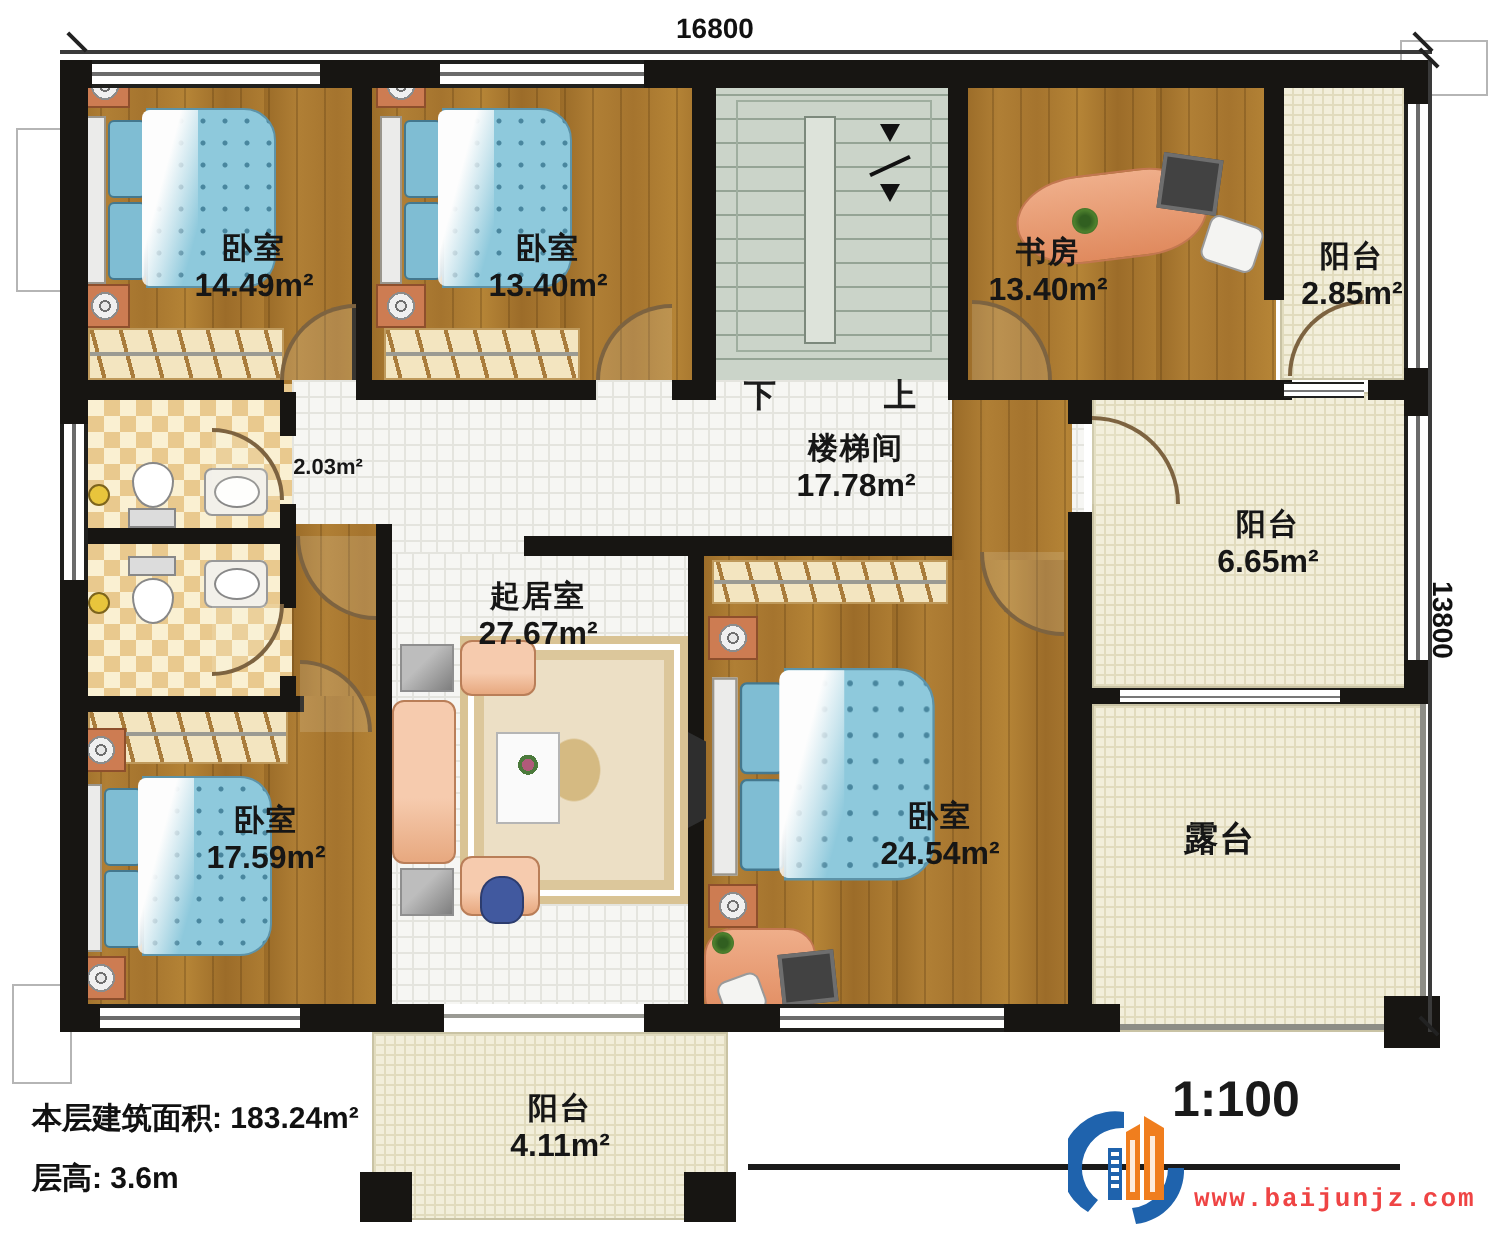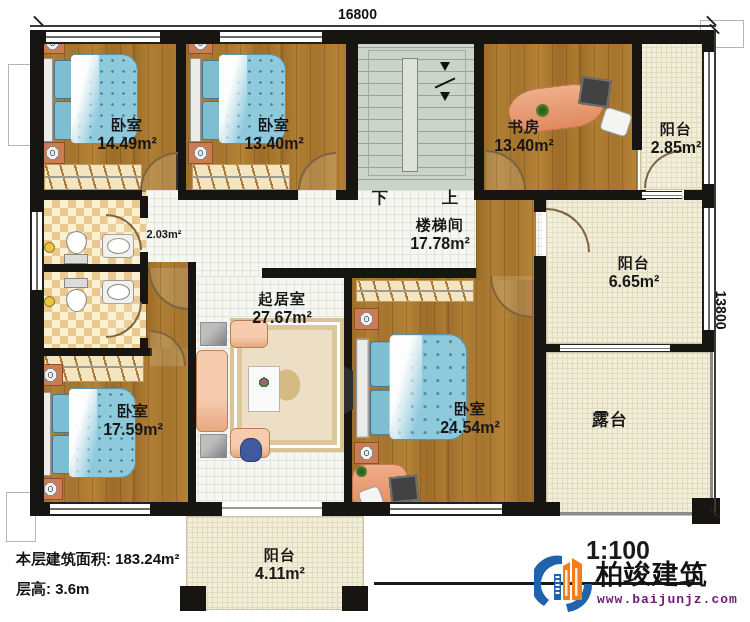--- a/index.html
+++ b/index.html
@@ -90,21 +90,21 @@
   .dimlabel{position:absolute;z-index:49;font-size:14px;font-weight:bold;color:#111;}
   .tick{position:absolute;width:13px;height:2px;background:#222;transform:rotate(45deg);z-index:50;}
   .extbox{position:absolute;border:1px solid #b5b5b5;background:#fff;z-index:2;}
   
   .f-note{position:absolute;z-index:60;font-size:15px;font-weight:bold;color:#111;}
   .f-title{position:absolute;z-index:60;font-size:36px;font-weight:bold;letter-spacing:2px;color:#1a1a1a;
     border-bottom:3px solid #1a1a1a;padding-bottom:2px;}
   .f-scale{position:absolute;z-index:60;font-size:25px;font-weight:bold;color:#1a1a1a;}
   .f-line{position:absolute;z-index:55;background:#1a1a1a;}
   .f-brand{position:absolute;z-index:62;font-size:27px;font-weight:bold;color:#121212;letter-spacing:1px;}
-  .f-web{position:absolute;z-index:62;font-size:13px;font-weight:bold;color:#701a75;letter-spacing:1px;
+  .f-web{position:absolute;z-index:62;font-size:13px;font-weight:bold;color:#ef4444;letter-spacing:1px;
     font-family:"Liberation Mono","DejaVu Sans Mono",monospace;}
 </style>
 </head>
 <body>
 
 <div id="plan">
 
   <div class="floor wood" style="left:36px;top:36px;width:148px;height:156px;"></div>
   <div class="floor wood" style="left:184px;top:36px;width:164px;height:156px;"></div>
   <div class="floor stairfloor" style="left:358px;top:36px;width:118px;height:156px;"></div>
@@ -277,29 +277,29 @@
     <div class="rname">书房</div>
     <div class="rarea">13.40m²</div>
   </div>
   <div class="room-label" style="left:640px;top:120px;width:72px;">
     <div class="rname">阳台</div>
     <div class="rarea">2.85m²</div>
   </div>
   <div class="room-label" style="left:134px;top:228px;width:60px;">
     <div class="rarea" style="font-size:11px;">2.03m²</div>
   </div>
-  <div class="room-label" style="left:388px;top:216px;width:104px;">
+  <div class="room-label" style="left:376px;top:216px;width:104px;">
     <div class="rname">楼梯间</div>
     <div class="rarea">17.78m²</div>
   </div>
   <div class="room-label" style="left:592px;top:254px;width:84px;">
     <div class="rname">阳台</div>
     <div class="rarea">6.65m²</div>
   </div>
-  <div class="room-label" style="left:240px;top:290px;width:84px;">
+  <div class="room-label" style="left:227px;top:290px;width:84px;">
     <div class="rname">起居室</div>
     <div class="rarea">27.67m²</div>
   </div>
   <div class="room-label" style="left:93px;top:402px;width:80px;">
     <div class="rname">卧室</div>
     <div class="rarea">17.59m²</div>
   </div>
   <div class="room-label" style="left:430px;top:400px;width:80px;">
     <div class="rname">卧室</div>
     <div class="rarea">24.54m²</div>
@@ -335,16 +335,15 @@
     <rect x="21.5" y="26" width="4" height="2" fill="#fff"></rect>
       <rect x="21.5" y="30" width="4" height="2" fill="#fff"></rect>
     <rect x="21.5" y="34" width="4" height="2" fill="#fff"></rect>
       <rect x="21.5" y="38" width="4" height="2" fill="#fff"></rect>
     <rect x="21.5" y="42" width="4" height="2" fill="#fff"></rect>
     <polygon points="29,16 36,12 36,50 29,50" fill="#f07e1e"></polygon>
     <polygon points="38,8 48,14 48,50 38,50" fill="#f07e1e"></polygon>
     <rect x="31" y="20" width="2.5" height="26" fill="#fff" opacity="0.85"></rect>
     <rect x="41" y="18" width="2.5" height="28" fill="#fff" opacity="0.85"></rect>
   </svg>
-  <div class="f-brand" style="left:596px;top:556px;">柏竣建筑</div>
   <div class="f-web" style="left:597px;top:592px;">www.baijunjz.com</div>
 
 </div>
 
 </body></html>

